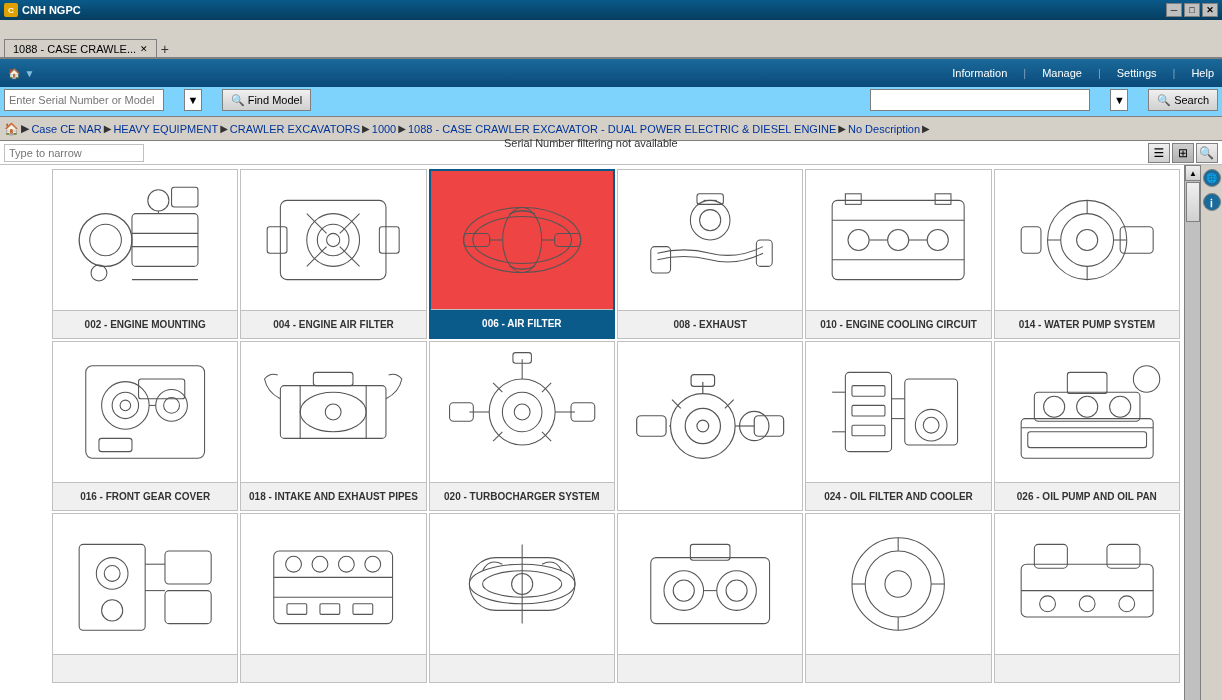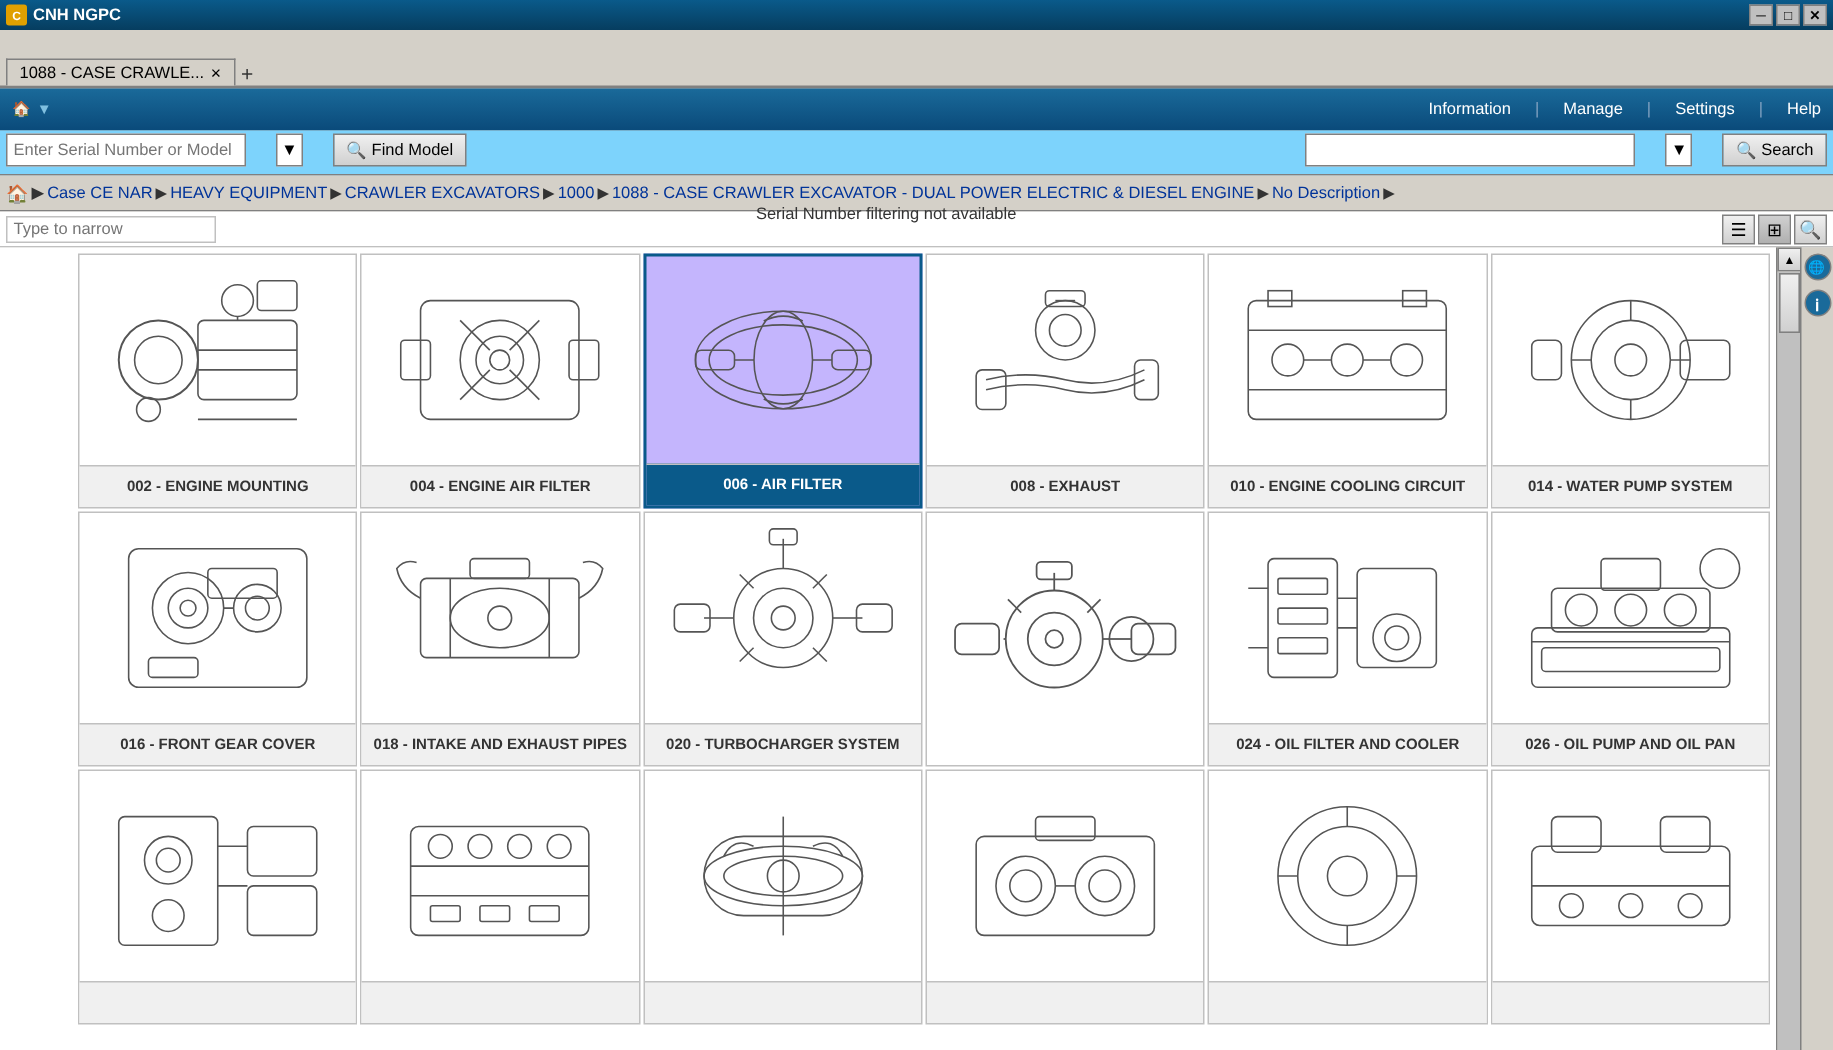--- a/index.html
+++ b/index.html
@@ -184,21 +184,21 @@
       margin-left: 48px;
     }
     .part-card {
       border: 1px solid #c0c0c0;
       background: white;
       cursor: pointer;
       display: flex;
       flex-direction: column;
       height: 170px;
     }
-    .part-card.selected { border: 2px solid #0a5a8a; background: #c4b5fd; justify-content: center; }
+    .part-card.selected { border: 2px solid #0a5a8a; background: #ef4444; justify-content: center; }
     .part-image {
       flex: 1;
       display: flex;
       align-items: center;
       justify-content: center;
       padding: 4px;
       overflow: hidden;
     }
     .part-image svg { width: 100%; height: 100%; }
     .part-label {

